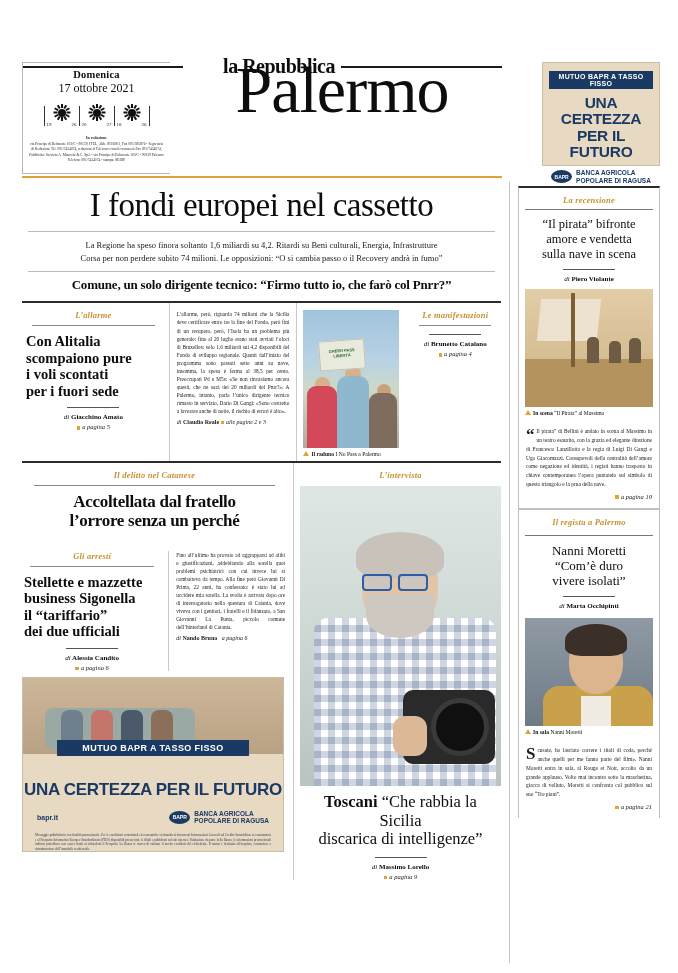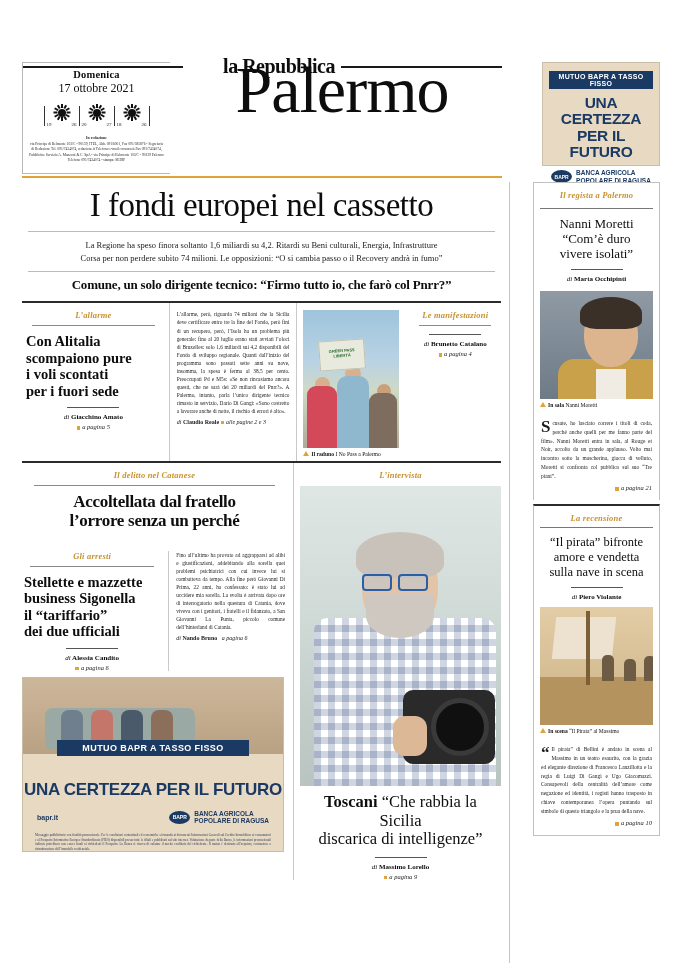--- a/index.html
+++ b/index.html
@@ -38,21 +38,21 @@
   .promo-kicker { background:#1b3a63; color:#fff; font-family:"Liberation Sans", sans-serif; font-weight:bold; font-size:7px; letter-spacing:0.3px; padding:2px 3px; display:inline-block; }
   .promo-h { font-family:"Liberation Sans", sans-serif; font-weight:bold; color:#1b3a63; font-size:15.5px; line-height:1.05; margin-top:5px; letter-spacing:-0.3px; }
   .promo-bank { display:flex; align-items:center; justify-content:center; gap:4px; margin-top:9px; }
   .bank-mark { width:21px; height:13px; border-radius:50%; background:#1b3a63; color:#fff; font-size:5px; font-family:"Liberation Sans", sans-serif; display:flex; align-items:center; justify-content:center; font-weight:bold; }
   .bank-name { font-family:"Liberation Sans", sans-serif; font-weight:bold; color:#1b3a63; font-size:6.5px; line-height:1.15; text-align:left; }
 
   
   .gold-rule { position:absolute; left:22px; right:176px; top:176px; height:2px; background:#e0a33a; }
 
   
-  .body-wrap { position:absolute; left:22px; top:182px; right:18px; bottom:10px; display:flex; gap:15px; }
+  .body-wrap { position:absolute; left:22px; top:182px; right:18px; bottom:10px; display:flex; gap:0; }
   .col-main { width:488px; position:relative; border-right:1px solid #c4c4c4; padding-right:8px; }
   .col-side { width:150px; padding-left:8px; }
 
   
   .lead { padding: 6px 4px 0 4px; }
   .lead h2 { font-size:33px; line-height:1.03; font-weight:normal; text-align:center; letter-spacing:-0.5px; }
   .lead-hr { height:1px; background:#bbb; margin:9px 2px 7px; }
   .lead-sub { font-size:8.5px; line-height:1.5; text-align:center; color:#1a1a1a; padding:0 4px; }
   .lead-hr2 { height:1px; background:#bbb; margin:7px 2px 6px; }
   .lead-kicker { font-size:13px; font-weight:bold; text-align:center; line-height:1.15; letter-spacing:-0.2px; }
@@ -440,58 +440,20 @@
               <span>Massimo Lorello</span>
             </div>
             <div class="page-ref"><span class="dot"></span><span>a pagina 9</span></div>
           </div>
         </div>
       </div>
     </div>
 
     <div class="col-side">
 
-      <div class="side-sec">
-        <div class="side-pad">
-          <div class="label">Il regista a Palermo</div>
-        </div>
-        <div style="border-top:1px solid #777;margin:0 6px"></div>
-        <div class="side-pad">
-          <div class="side-h">
-            <span>Nanni Moretti</span><br>
-            <span>“Com’è duro</span><br>
-            <span>vivere isolati”</span>
-          </div>
-          <div class="byline-rule"></div>
-          <div class="byline">
-            <span class="di">di</span>
-            <span>Marta Occhipinti</span>
-          </div>
-        </div>
-
-        <div style="padding:0 6px 4px">
-          <div class="side-photo-m">
-            <div class="moretti-body"></div>
-            <div class="moretti-shirt"></div>
-            <div class="moretti-head"></div>
-            <div class="moretti-hair"></div>
-          </div>
-          <div class="ph-caption">
-            <span class="cap-tri"></span><b>In sala</b>
-            <span>Nanni Moretti</span>
-          </div>
-        </div>
-
-        <div class="quote-box">
-          <span class="bigq">S</span>
-          <span>cusate, ho lasciato correre i titoli di coda, perché anche quelli per me fanno parte del film». Nanni Moretti entra in sala, al Rouge et Noir, accolto da un grande applauso. Volto mai incontro sotto la mascherina, giacca di velluto, Moretti si confronta col pubblico sul suo “Tre piani”.</span>
-          <div class="page-ref" style="text-align:right;margin-top:3px"><span class="dot"></span><span>a pagina 21</span></div>
-        </div>
-      </div>
-
       <div class="side-sec side-bottom-border" style="border-top:2px solid #2b2b2b;margin-top:4px">
         <div class="side-pad" style="padding-bottom:4px">
           <div class="label">La recensione</div>
         </div>
         <div style="border-top:1px solid #777;margin:0 6px"></div>
         <div class="side-rev">
           <h4>
             <span>“Il pirata” bifronte</span><br>
             <span>amore e vendetta</span><br>
             <span>sulla nave in scena</span>
@@ -517,15 +479,53 @@
             <span>“Il Pirata” al Massimo</span>
           </div>
         </div>
 
         <div class="quote-box">
           <span class="bigq">“</span>
           <span>Il pirata” di Bellini è andato in scena al Massimo in un teatro esaurito, con la grazia ed elegante direzione di Francesco Lanzillotta e la regia di Luigi Di Gangi e Ugo Giacomazzi. Consapevoli della centralità dell’amore come negazione ed identità, i registi hanno trasposto in chiave contemporanea l’opera puntando sul simbolo di questo triangolo e la prua della nave.</span>
           <div class="page-ref" style="text-align:right;margin-top:3px"><span class="dot"></span><span>a pagina 10</span></div>
         </div>
       </div>
+
+      <div class="side-sec">
+        <div class="side-pad">
+          <div class="label">Il regista a Palermo</div>
+        </div>
+        <div style="border-top:1px solid #777;margin:0 6px"></div>
+        <div class="side-pad">
+          <div class="side-h">
+            <span>Nanni Moretti</span><br>
+            <span>“Com’è duro</span><br>
+            <span>vivere isolati”</span>
+          </div>
+          <div class="byline-rule"></div>
+          <div class="byline">
+            <span class="di">di</span>
+            <span>Marta Occhipinti</span>
+          </div>
+        </div>
+
+        <div style="padding:0 6px 4px">
+          <div class="side-photo-m">
+            <div class="moretti-body"></div>
+            <div class="moretti-shirt"></div>
+            <div class="moretti-head"></div>
+            <div class="moretti-hair"></div>
+          </div>
+          <div class="ph-caption">
+            <span class="cap-tri"></span><b>In sala</b>
+            <span>Nanni Moretti</span>
+          </div>
+        </div>
+
+        <div class="quote-box">
+          <span class="bigq">S</span>
+          <span>cusate, ho lasciato correre i titoli di coda, perché anche quelli per me fanno parte del film». Nanni Moretti entra in sala, al Rouge et Noir, accolto da un grande applauso. Volto mai incontro sotto la mascherina, giacca di velluto, Moretti si confronta col pubblico sul suo “Tre piani”.</span>
+          <div class="page-ref" style="text-align:right;margin-top:3px"><span class="dot"></span><span>a pagina 21</span></div>
+        </div>
+      </div>
     </div>
   </div>
 </div>
 
 </body></html>

